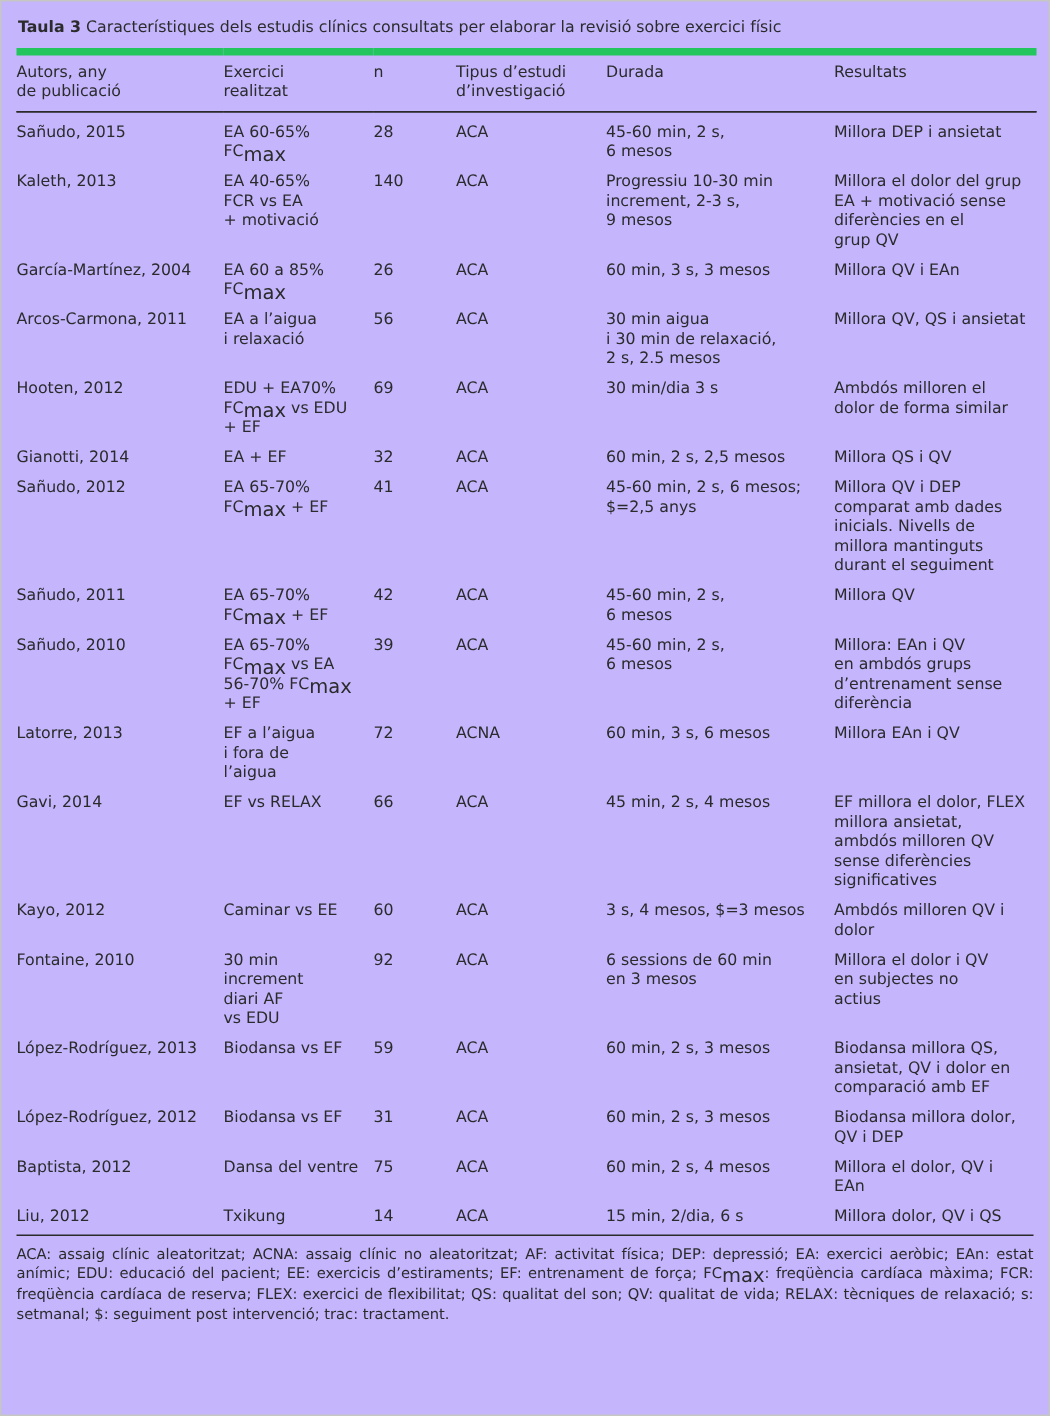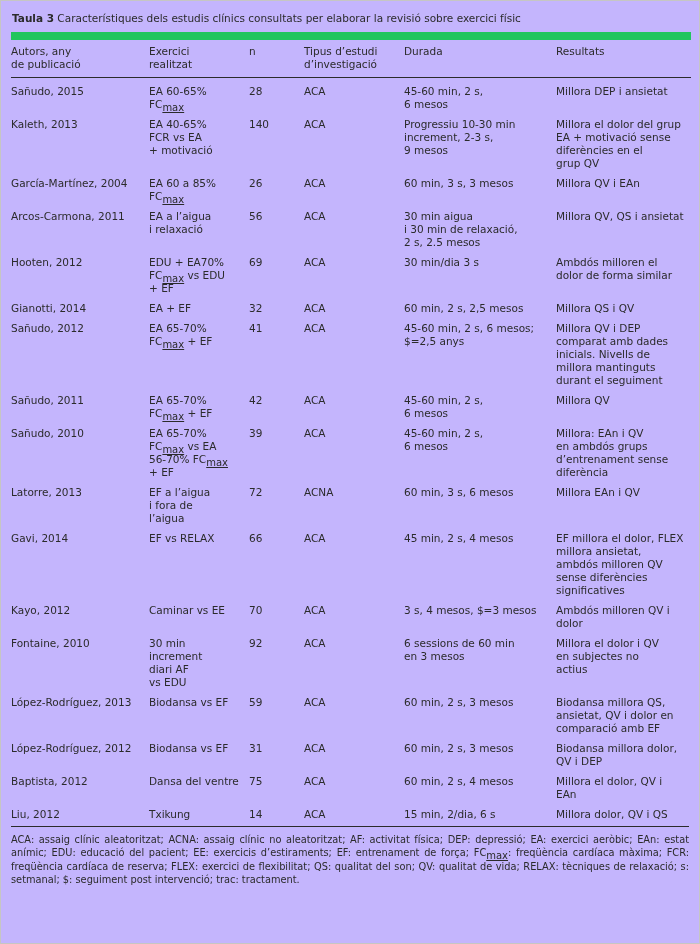--- a/index.html
+++ b/index.html
@@ -23,36 +23,36 @@
     line-height: 14px;
     margin: 3px 0 7px 1px;
   }
   .caption b { font-weight: bold; }
   table {
     width: 680px;
     border-collapse: collapse;
     table-layout: fixed;
     font-size: 10.5px;
     line-height: 13px;
-    border-top: 8px solid #22c55e;
+    border-top: 5px solid #22c55e;
   }
   thead th {
     text-align: left;
     font-weight: normal;
     vertical-align: top;
     padding: 5px 6px 6px 0;
     border-bottom: 1.5px solid #2b2b2b;
   }
   tbody td {
     vertical-align: top;
     padding: 3.5px 6px 3.5px 0;
     word-wrap: break-word;
   }
   tbody tr:first-child td { padding-top: 7px; }
-  sub { font-size: 10px; line-height: 0; text-decoration: underline; }
+  sub { font-size: 13px; line-height: 0; }
   .footnote {
     border-top: 1.5px solid #2b2b2b;
     margin-top: 1px;
     padding-top: 6px;
     font-size: 9.8px;
     line-height: 13.5px;
     text-align: justify;
   }
 </style>
 </head>
@@ -180,21 +180,21 @@
       <td>EF vs RELAX</td>
       <td>66</td>
       <td>ACA</td>
       <td>45 min, 2 s, 4 mesos</td>
       <td>EF millora el dolor, FLEX<br>millora ansietat,<br>ambdós milloren QV<br>sense diferències<br>significatives</td>
     </tr>
 
     <tr>
       <td>Kayo, 2012</td>
       <td>Caminar vs EE</td>
-      <td>70</td>
+      <td>60</td>
       <td>ACA</td>
       <td>3 s, 4 mesos, $=3 mesos</td>
       <td>Ambdós milloren QV i<br>dolor</td>
     </tr>
 
     <tr>
       <td>Fontaine, 2010</td>
       <td>30 min<br>increment<br>diari AF<br>vs EDU</td>
       <td>92</td>
       <td>ACA</td>

